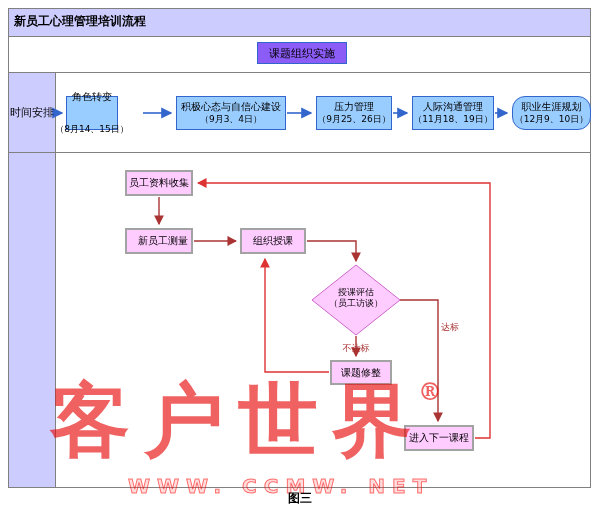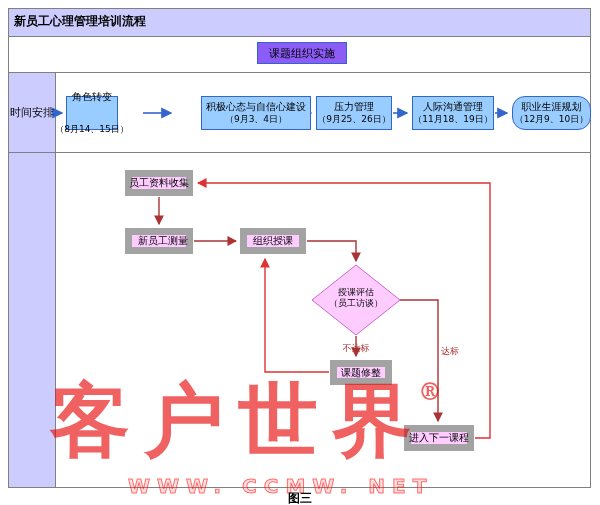--- a/index.html
+++ b/index.html
@@ -18,21 +18,21 @@
           display:flex;align-items:center;justify-content:center;font-size:11px;z-index:4;}
   
   .rowlabel{left:9px;width:46px;display:flex;align-items:center;justify-content:center;
             font-size:11px;z-index:4;}
   
   .sbox{top:96px;height:34px;background:#99ccff;border:1px solid #3366cc;box-sizing:border-box;
         display:flex;flex-direction:column;align-items:center;justify-content:center;
         font-size:10px;line-height:13px;text-align:center;z-index:4;white-space:nowrap;}
   .sbox .date{font-size:9px;}
   
-  .fbox{background:#ffccff;border:7px solid #a3a3a3;box-sizing:border-box;
+  .fbox{background:#ffccff;border:2px solid #a3a3a3;box-sizing:border-box;
         display:flex;align-items:center;justify-content:center;font-size:10px;z-index:4;white-space:nowrap;}
   .dtext{left:306px;top:287px;width:100px;text-align:center;font-size:9px;line-height:11px;z-index:4;}
   .small-lbl{font-size:9px;color:#aa3333;z-index:5;white-space:nowrap;}
   
   #wires{left:0;top:0;width:600px;height:505px;z-index:3;pointer-events:none;}
   
   .wm-big{left:50px;top:380px;font-size:80px;line-height:1;font-weight:bold;letter-spacing:14px;
           color:rgba(230,0,0,0.62);font-family:"DejaVu Serif","Liberation Serif",serif;z-index:6;white-space:nowrap;}
   .wm-reg{font-size:24px;letter-spacing:0;position:relative;top:-48px;left:-8px;}
   .wm-url{left:128px;top:474px;font-size:20px;font-weight:bold;letter-spacing:7px;white-space:nowrap;
@@ -95,21 +95,21 @@
       <path d="M475,438 H490 V183 H198" marker-end="url(#mL)"></path>
     </g>
 
     <polygon points="312,300 356,265 400,300 356,335" fill="#ffccff" stroke="#cc66cc" stroke-width="1"></polygon>
   </svg>
 
   <div class="abs sbox" style="left:66px;width:52px;gap:20px;">
     <span>角色转变</span>
     <span class="date">（8月14、15日）</span>
   </div>
-  <div class="abs sbox" style="left:176px;width:110px;margin-left:25px;">
+  <div class="abs sbox" style="left:176px;width:110px;">
     <span>积极心态与自信心建设</span>
     <span class="date">（9月3、4日）</span>
   </div>
   <div class="abs sbox" style="left:316px;width:76px;">
     <span>压力管理</span>
     <span class="date">（9月25、26日）</span>
   </div>
   <div class="abs sbox" style="left:412px;width:82px;">
     <span>人际沟通管理</span>
     <span class="date">（11月18、19日）</span>
@@ -123,20 +123,20 @@
   <div class="abs fbox" style="left:125px;top:228px;width:68px;height:26px;padding-left:8px;">新员工测量</div>
   <div class="abs fbox" style="left:240px;top:228px;width:66px;height:26px;">组织授课</div>
   <div class="abs dtext">
     <div>授课评估</div>
     <div>（员工访谈）</div>
   </div>
   <div class="abs fbox" style="left:330px;top:360px;width:62px;height:25px;">课题修整</div>
   <div class="abs fbox" style="left:404px;top:425px;width:70px;height:26px;">进入下一课程</div>
 
   <div class="abs small-lbl" style="left:330px;top:342px;width:52px;text-align:center;">不达标</div>
-  <div class="abs small-lbl" style="left:441px;top:321px;margin-top:24px;">达标</div>
+  <div class="abs small-lbl" style="left:441px;top:321px;">达标</div>
 
   <div class="abs wm-big"><span>客户世界</span><span class="wm-reg">®</span></div>
   <div class="abs wm-url">WWW. CCMW. NET</div>
 
   <div class="abs caption">图三</div>
 
 </div>
 
 </body></html>

